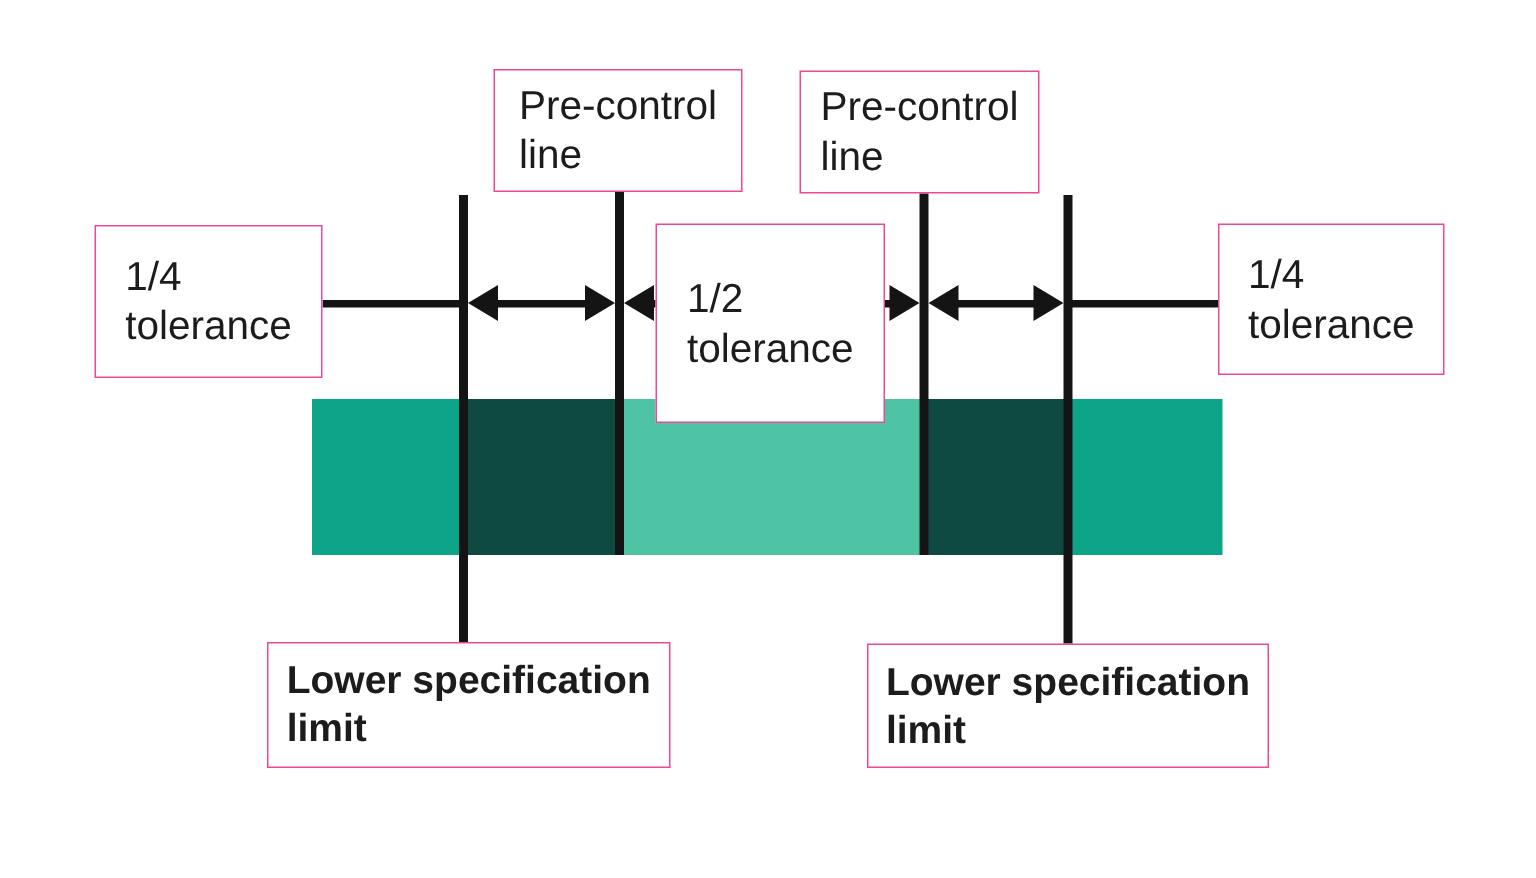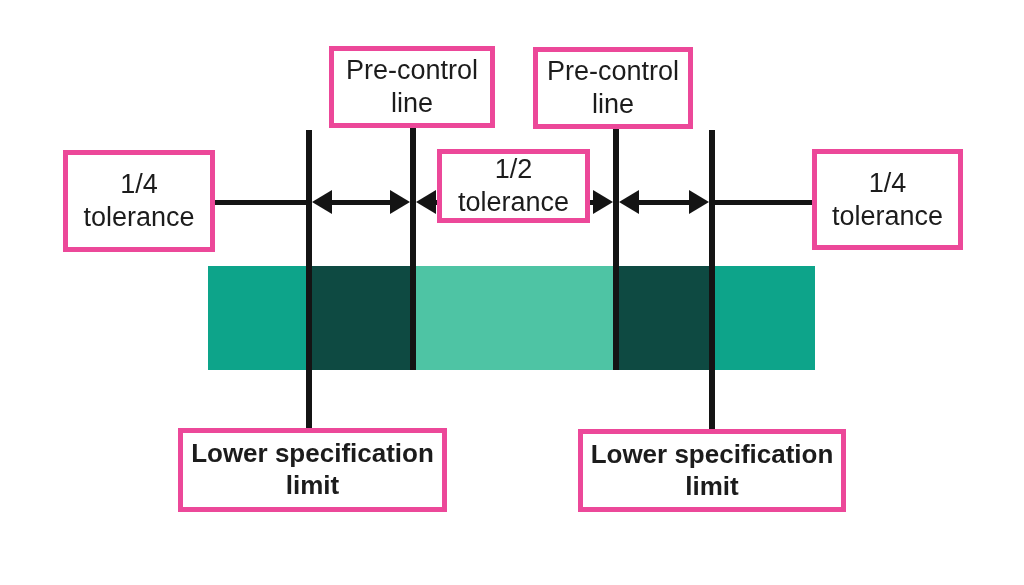--- a/index.html
+++ b/index.html
@@ -2,22 +2,22 @@
 <html><head>
 <meta charset="utf-8">
 <style>
   html,body{margin:0;padding:0;}
   body{
     width:1024px;height:585px;position:relative;background:#ffffff;
     font-family:"Liberation Sans","DejaVu Sans",sans-serif;overflow:hidden;
   }
   .stage{position:absolute;inset:0;}
   .box{
-    position:absolute;background:#ffffff;border:5px solid #ec4899;
-    display:flex;align-items:center;justify-content:center;text-align:center;
+    position:absolute;background:#ffffff;border:1px solid #ec4899;
+    display:flex;align-items:center;justify-content:center;text-align:left;
     white-space:pre-line;color:#1c1c1c;font-size:27px;line-height:1.22;
     box-sizing:border-box;
   }
   .box.small-text{font-size:26px;font-weight:bold;}
   .vline{position:absolute;width:6px;background:#141414;}
   .hline{position:absolute;height:5px;background:#141414;top:200px;}
   .zone{position:absolute;top:266px;height:104px;}
   .ah{position:absolute;width:0;height:0;border-style:solid;top:190px;}
   .ah-left{border-width:12px 20px 12px 0;border-color:transparent #141414 transparent transparent;}
   .ah-right{border-width:12px 0 12px 20px;border-color:transparent transparent transparent #141414;}
@@ -32,21 +32,21 @@
   #z1{left:208px;width:101px;}
   #z2{left:309px;width:104px;}
   #z3{left:413px;width:203px;}
   #z4{left:616px;width:96px;}
   #z5{left:712px;width:103px;}
 
   
   #b-pcl-left{left:329px;top:46px;width:166px;height:82px;}
   #b-pcl-right{left:533px;top:47px;width:160px;height:82px;}
   #b-q-left{left:63px;top:150px;width:152px;height:102px;}
-  #b-half{left:437px;top:149px;width:153px;height:74px;}
+  #b-half{left:437px;top:149px;width:153px;height:133px;}
   #b-q-right{left:812px;top:149px;width:151px;height:101px;}
   #b-lsl-left{left:178px;top:428px;width:269px;height:84px;}
   #b-lsl-right{left:578px;top:429px;width:268px;height:83px;}
 
   
   #hl1{left:215px;width:91px;}
   #aShaftA{left:328px;width:66px;}
   #aHeadAL{left:312px;}
   #aHeadAR{left:390px;}
   #aHeadB{left:416px;}

